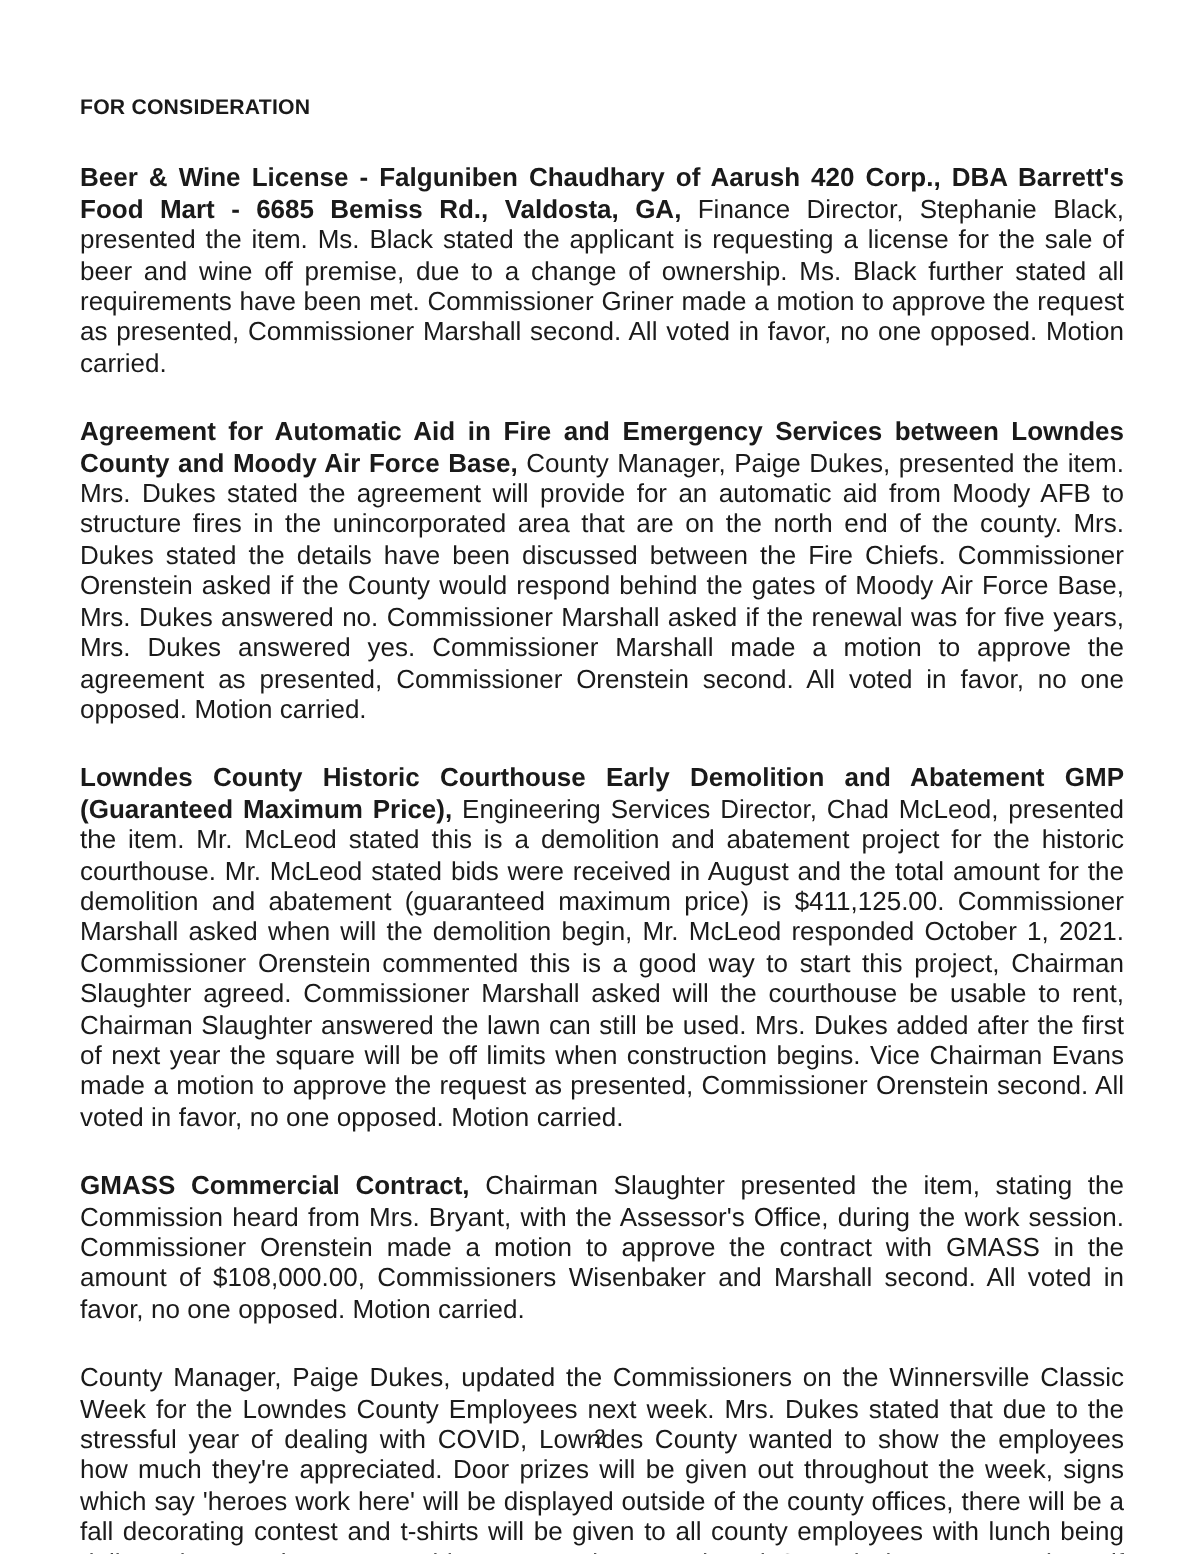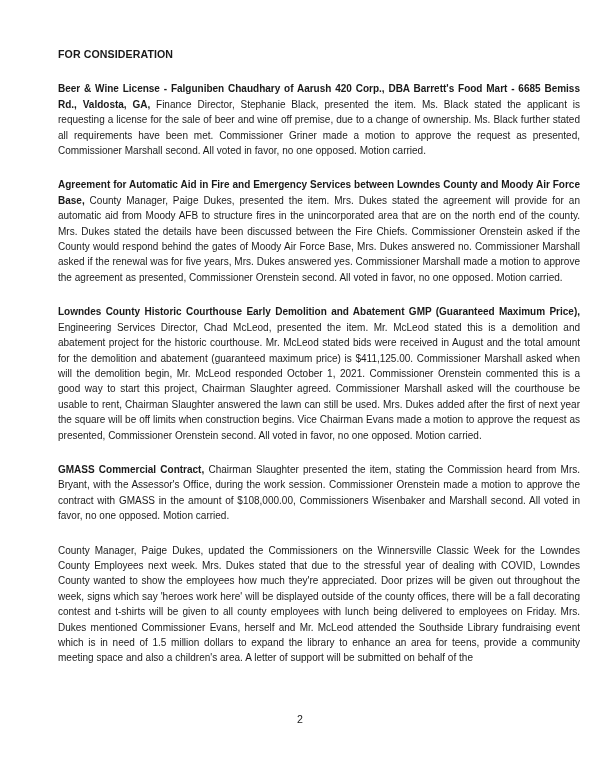--- a/index.html
+++ b/index.html
@@ -14,36 +14,36 @@
     font-family: "Liberation Sans", sans-serif;
     color: #1a1a1a;
     -webkit-font-smoothing: antialiased;
   }
   #page {
     position: relative;
     width: 600px;
     height: 777px;
     background: #ffffff;
     box-sizing: border-box;
-    padding: 47px 38px 0 58px;
+    padding: 47px 38px 0 40px;
     overflow: hidden;
   }
   .doc-body {
     width: 522px;
   }
   .section-heading {
     font-size: 10.6px;
     font-weight: bold;
     line-height: 15.4px;
     letter-spacing: 0.1px;
     margin: 0;
     text-align: left;
   }
   .para {
-    font-size: 10px;
+    font-size: 13px;
     line-height: 15.4px;
     text-align: justify;
     text-justify: inter-word;
     margin: 0;
     letter-spacing: 0.0px;
     word-spacing: 0.1px;
   }
   .para .lead {
     font-weight: bold;
   }

